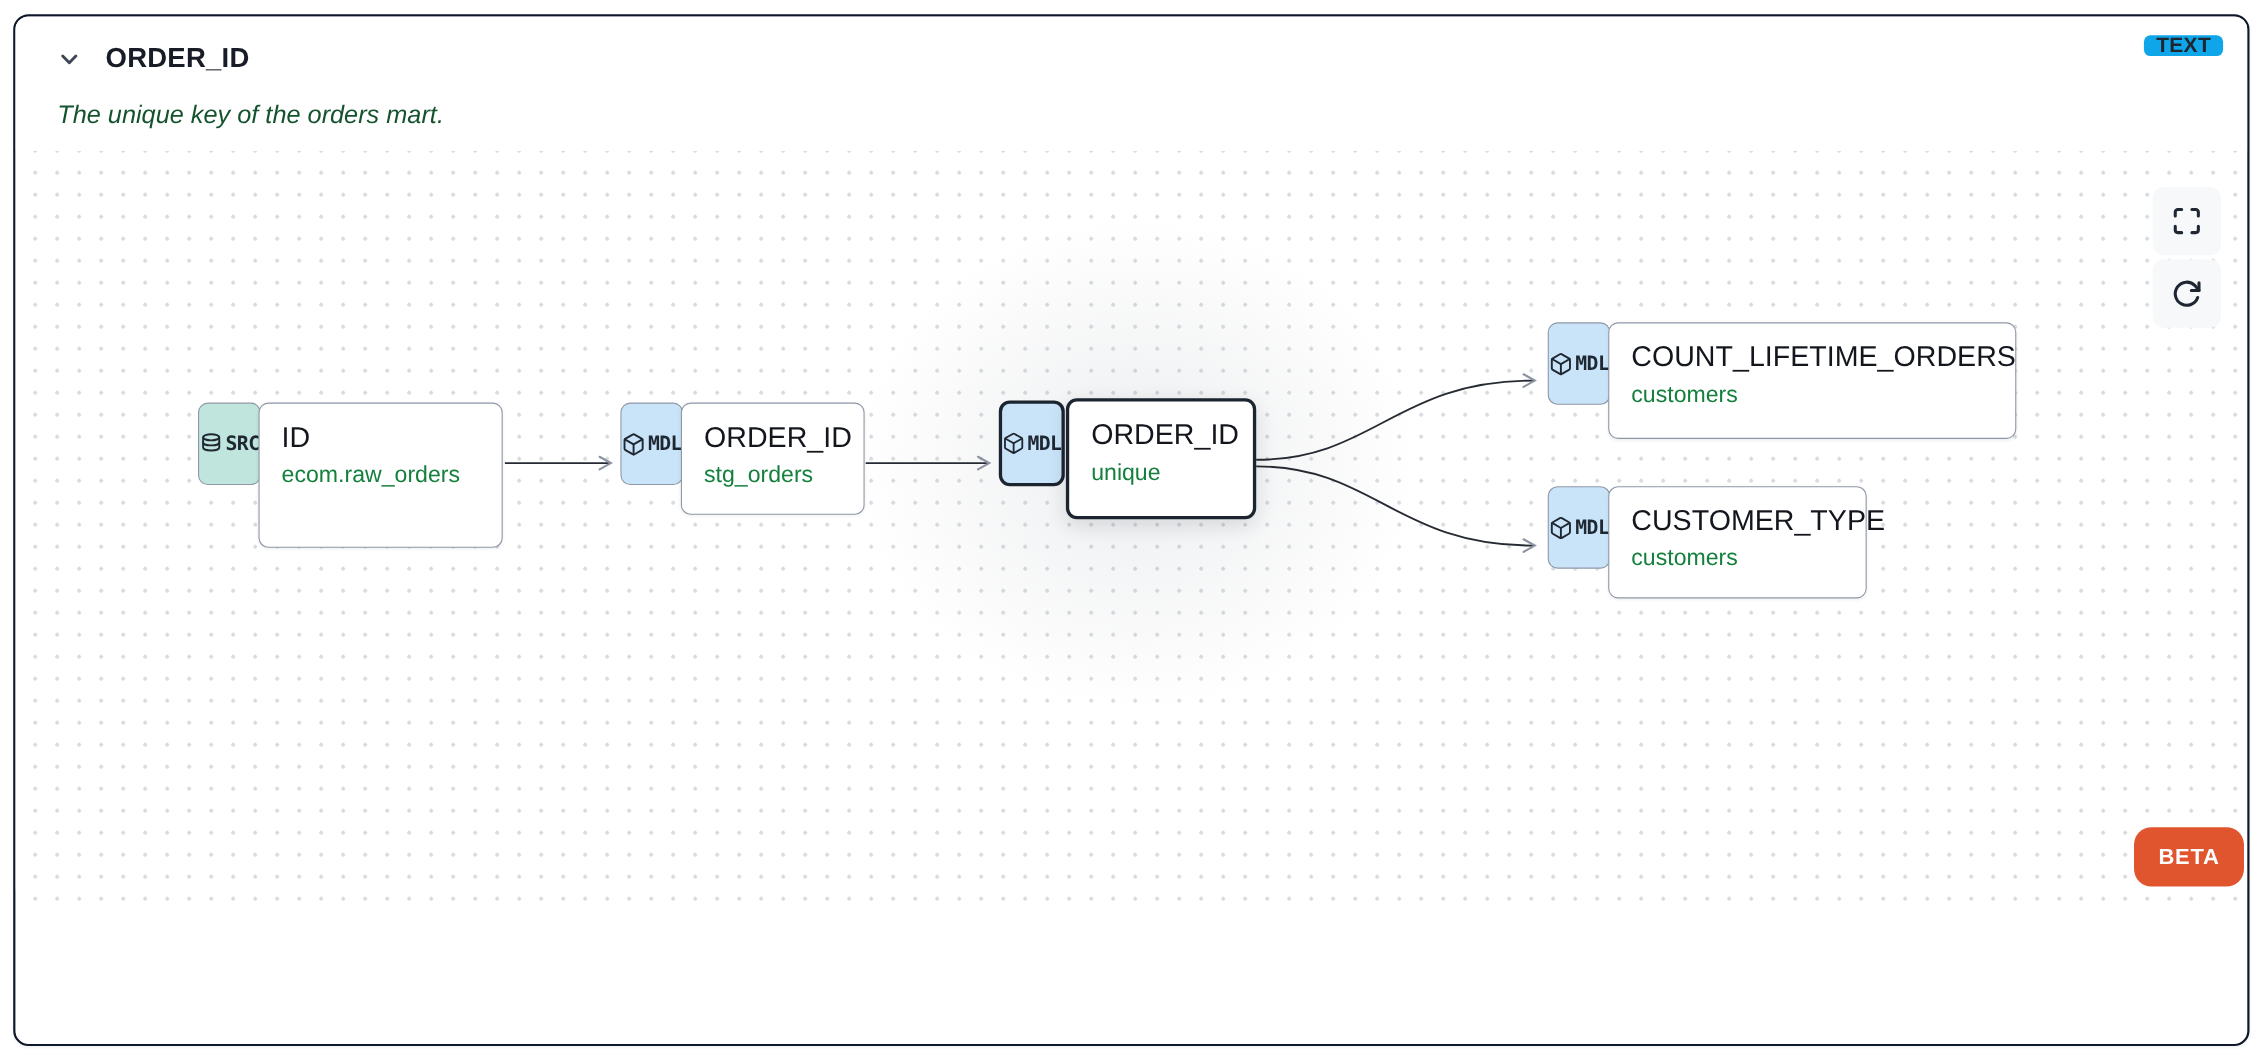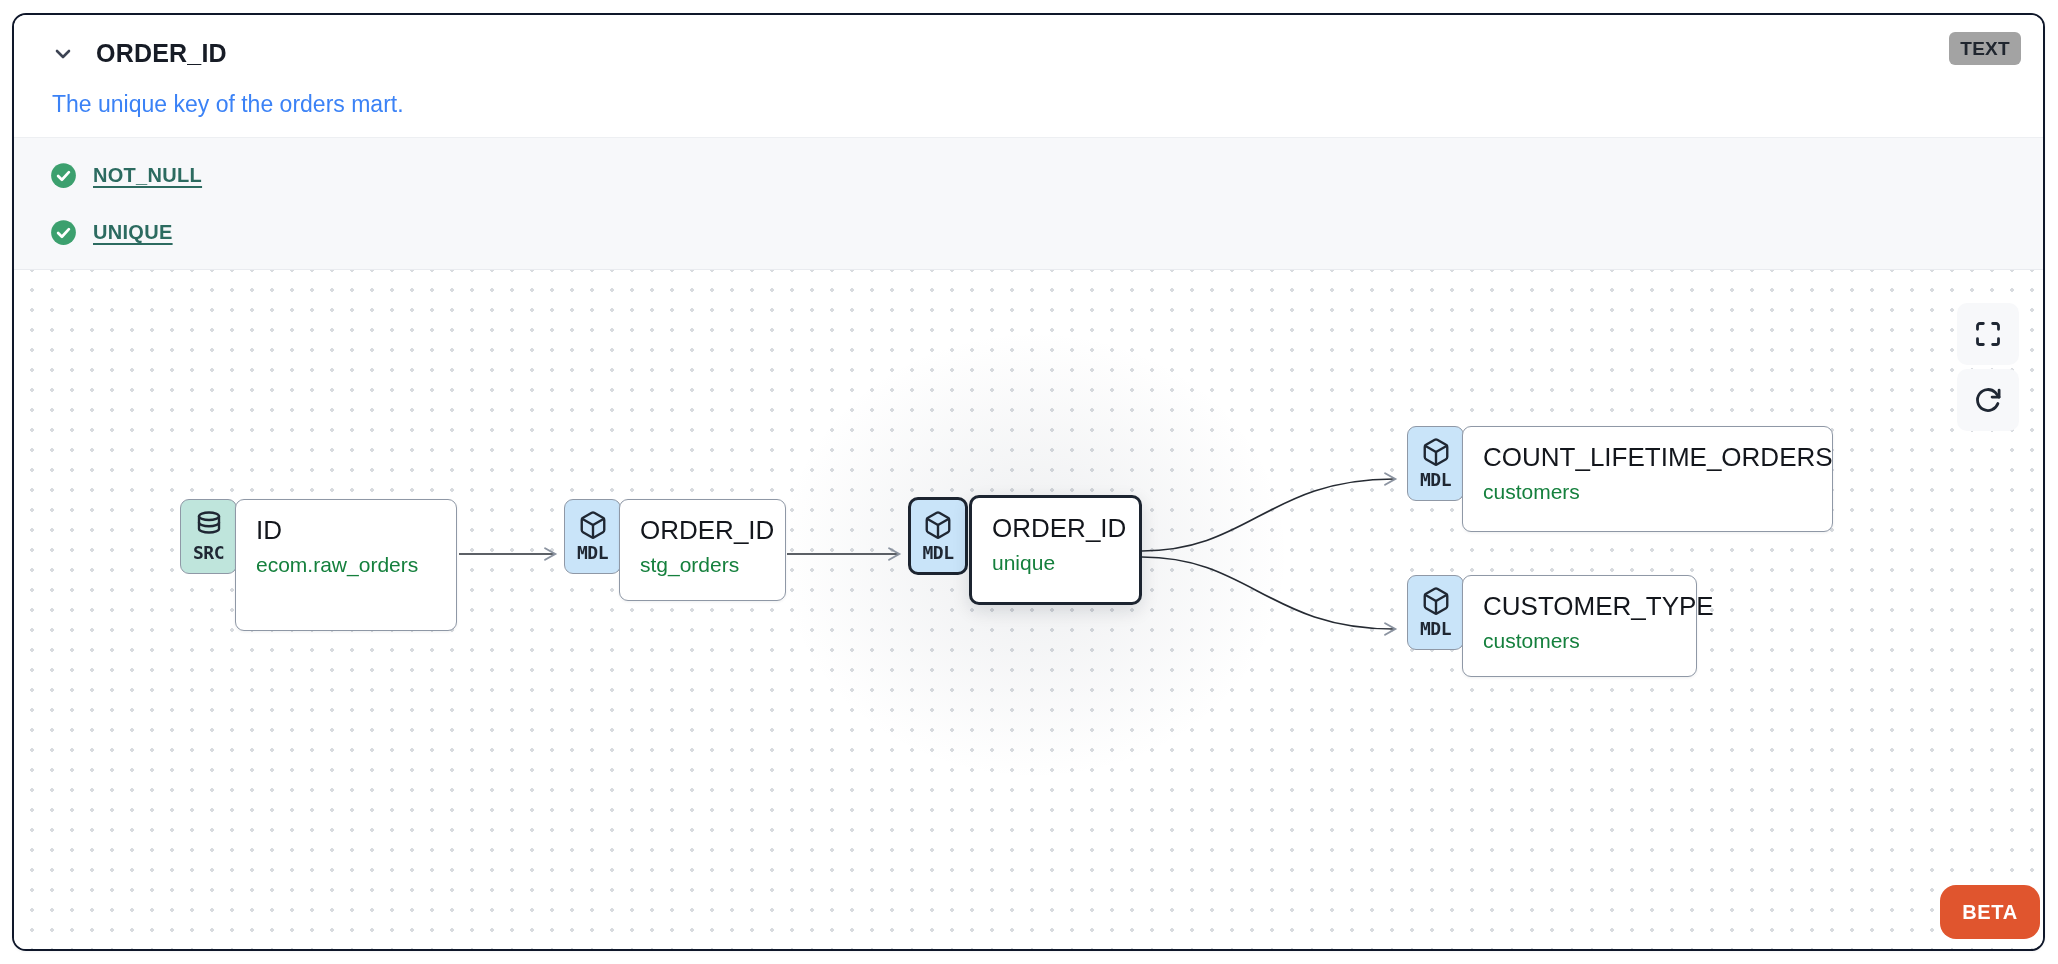--- a/index.html
+++ b/index.html
@@ -11,24 +11,24 @@
     background: #ffffff; border: 2px solid #0f172a; border-radius: 14px;
     box-shadow: 0 1px 3px rgba(16,24,40,.05); overflow: hidden;
   }
 
   
   .header { position: relative; height: 122px; background: #ffffff; }
   .title-row { position: absolute; left: 36px; top: 24px; display: flex; align-items: center; gap: 20px; }
   .chevron-btn { width: 26px; height: 26px; display: flex; align-items: center; justify-content: center;
     background: transparent; border: none; cursor: pointer; }
   .page-title { font-size: 25px; font-weight: 600; color: #171c26; letter-spacing: .2px; }
-  .type-badge { position: absolute; right: 22px; top: 17px; height: 33px; padding: 0 11px;
-    background: #a3a3a3; border-radius: 6px; display: flex; align-items: center;
+  .type-badge { position: absolute; right: 22px; top: 17px; height: 19px; padding: 0 11px;
+    background: #0ea5e9; border-radius: 6px; display: flex; align-items: center;
     font-size: 19px; font-weight: 600; color: #20262f; letter-spacing: .3px; }
-  .description { position: absolute; left: 38px; top: 76px; font-size: 23px; color: #3b82f6; }
+  .description { position: absolute; left: 38px; top: 76px; font-size: 23px; color: #14532d; font-style: italic; }
 
   
   .tests { height: 133px; background: #f7f8fa; border-top: 1px solid #edeff2;
     border-bottom: 1px solid #e9ebef; padding: 9px 0 0 36px; }
   .test-row { height: 57px; display: flex; align-items: center; gap: 16px; }
   .test-link { font-size: 20px; font-weight: 600; color: #2c6b60; text-decoration: underline;
     text-underline-offset: 4px; letter-spacing: .3px; cursor: pointer; }
 
   
   .canvas { position: relative; height: 683px; background-color: #ffffff;
@@ -36,21 +36,21 @@
     background-size: 20px 20px; background-position: 8px 10px;
     border-radius: 0 0 14px 14px; }
   .glow { position: absolute; left: 730px; top: 30px; width: 580px; height: 510px;
     background: radial-gradient(ellipse at center, rgba(105,115,130,.12) 0%, rgba(105,115,130,0) 62%);
     pointer-events: none; }
 
   .edges { position: absolute; left: 0; top: 0; width: 2033px; height: 683px; pointer-events: none; }
 
   .node { position: absolute; cursor: pointer; }
   .badge { position: absolute; left: 0; top: 0; width: 57px; height: 75px;
-    border: 1px solid #8f98a6; border-radius: 9px; display: flex; flex-direction: column;
+    border: 1px solid #8f98a6; border-radius: 9px; display: flex; flex-direction: row;
     align-items: center; justify-content: center; gap: 2px; z-index: 1; }
   .badge-mdl { background: #c9e4f9; }
   .badge-src { background: #bfe5dc; }
   .badge-label { font-family: "DejaVu Sans Mono", monospace; font-size: 18px; font-weight: 600;
     color: #1f2733; letter-spacing: -0.5px; }
   .node-card { position: absolute; left: 55px; top: 0; background: #ffffff;
     border: 1px solid #8f98a6; border-radius: 9px; padding: 15px 20px 0 20px; z-index: 2;
     box-shadow: 0 1px 3px rgba(16,24,40,.07); }
   .node-title { font-size: 26px; font-weight: 500; color: #13161c; white-space: nowrap; }
   .node-sub { font-size: 21px; color: #15803d; margin-top: 7px; white-space: nowrap; }
@@ -76,36 +76,20 @@
         <svg width="24" height="24" viewBox="0 0 24 24" fill="none" stroke="#3d4454" stroke-width="2.6" stroke-linecap="round" stroke-linejoin="round">
             <polyline points="6 9 12 15 18 9"></polyline>
           </svg>
       </button>
       <span class="page-title">ORDER_ID</span>
     </div>
     <span class="type-badge">TEXT</span>
     <p class="description">The unique key of the orders mart.</p>
   </div>
 
-  <div class="tests">
-    <div class="test-row">
-      <svg width="27" height="27" viewBox="0 0 24 24">
-          <circle cx="12" cy="12" r="11" fill="#3CA06E"></circle>
-          <polyline points="7.2 12.4 10.6 15.8 16.8 9" fill="none" stroke="#ffffff" stroke-width="2.4" stroke-linecap="round" stroke-linejoin="round"></polyline>
-        </svg>
-      <a class="test-link">NOT_NULL</a>
-    </div>
-    <div class="test-row">
-      <svg width="27" height="27" viewBox="0 0 24 24">
-          <circle cx="12" cy="12" r="11" fill="#3CA06E"></circle>
-          <polyline points="7.2 12.4 10.6 15.8 16.8 9" fill="none" stroke="#ffffff" stroke-width="2.4" stroke-linecap="round" stroke-linejoin="round"></polyline>
-        </svg>
-      <a class="test-link">UNIQUE</a>
-    </div>
-  </div>
 
   <div class="canvas">
     <div class="glow"></div>
 
     <svg class="edges" viewBox="0 0 2033 683">
       <defs>
         <marker id="arrow" viewBox="0 0 12 12" refX="9" refY="6" markerWidth="9" markerHeight="9" orient="auto-start-reverse">
           <path d="M2,1.5 L10,6 L2,10.5" fill="none" stroke="#8b93a0" stroke-width="1.5" stroke-linecap="round"></path>
         </marker>
       </defs>

